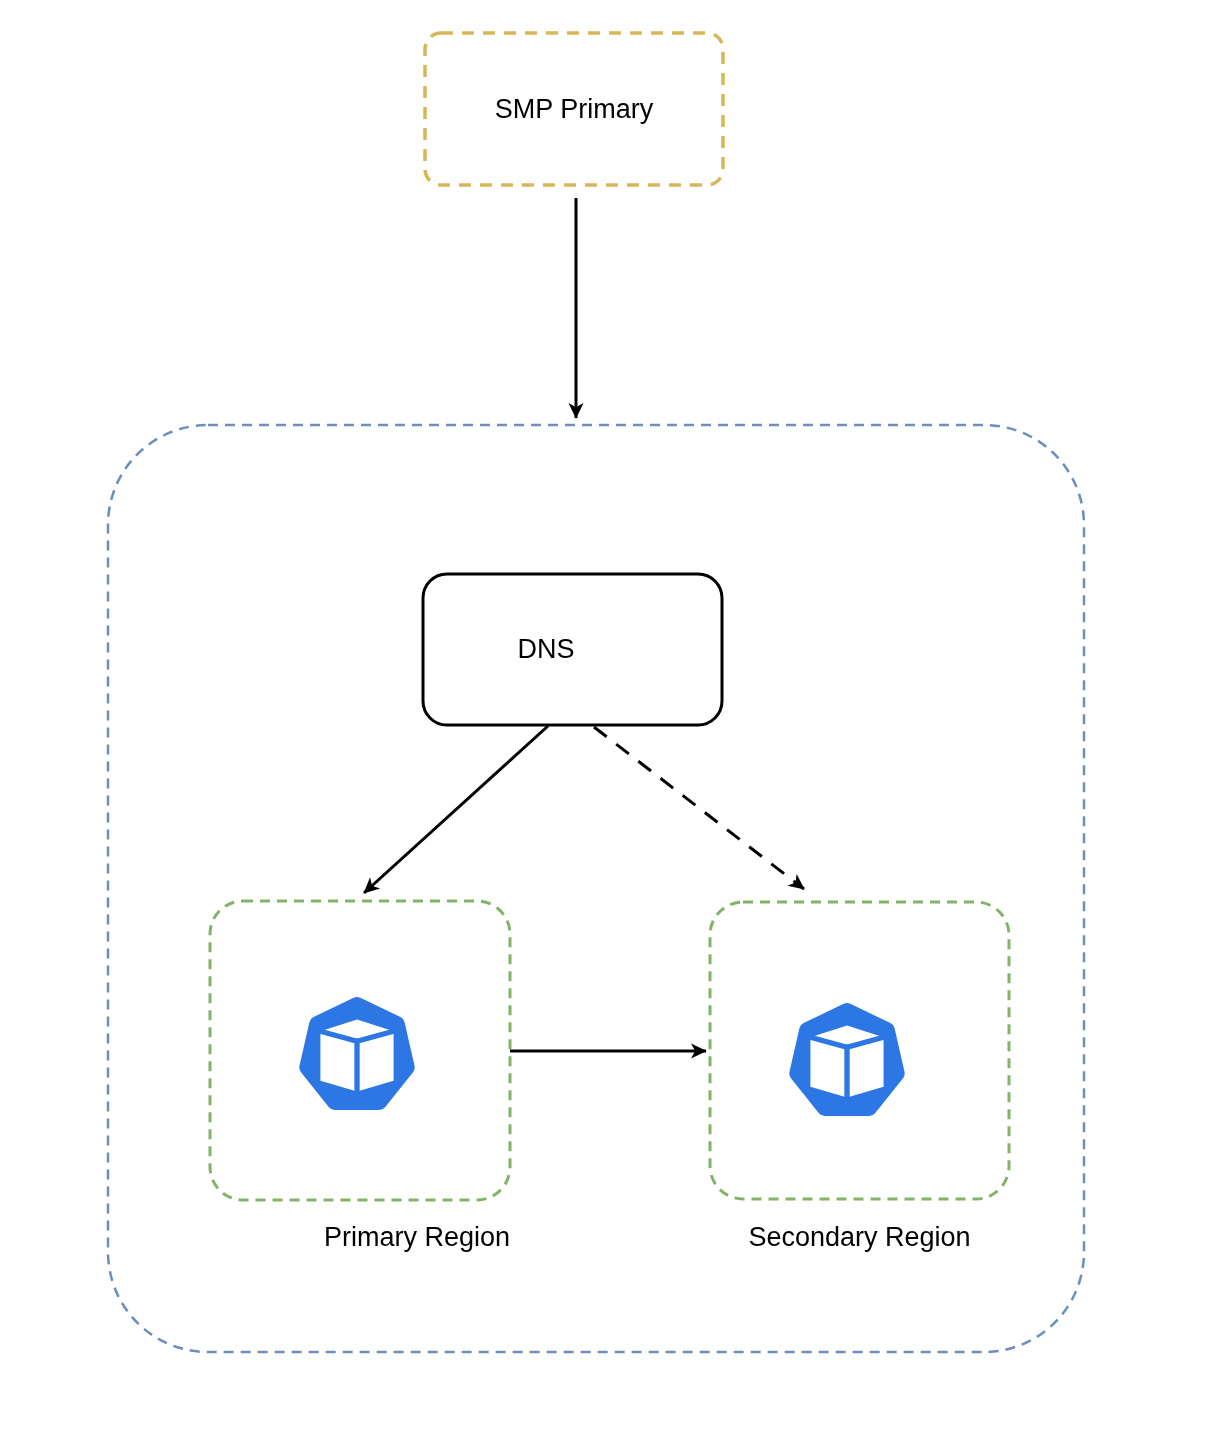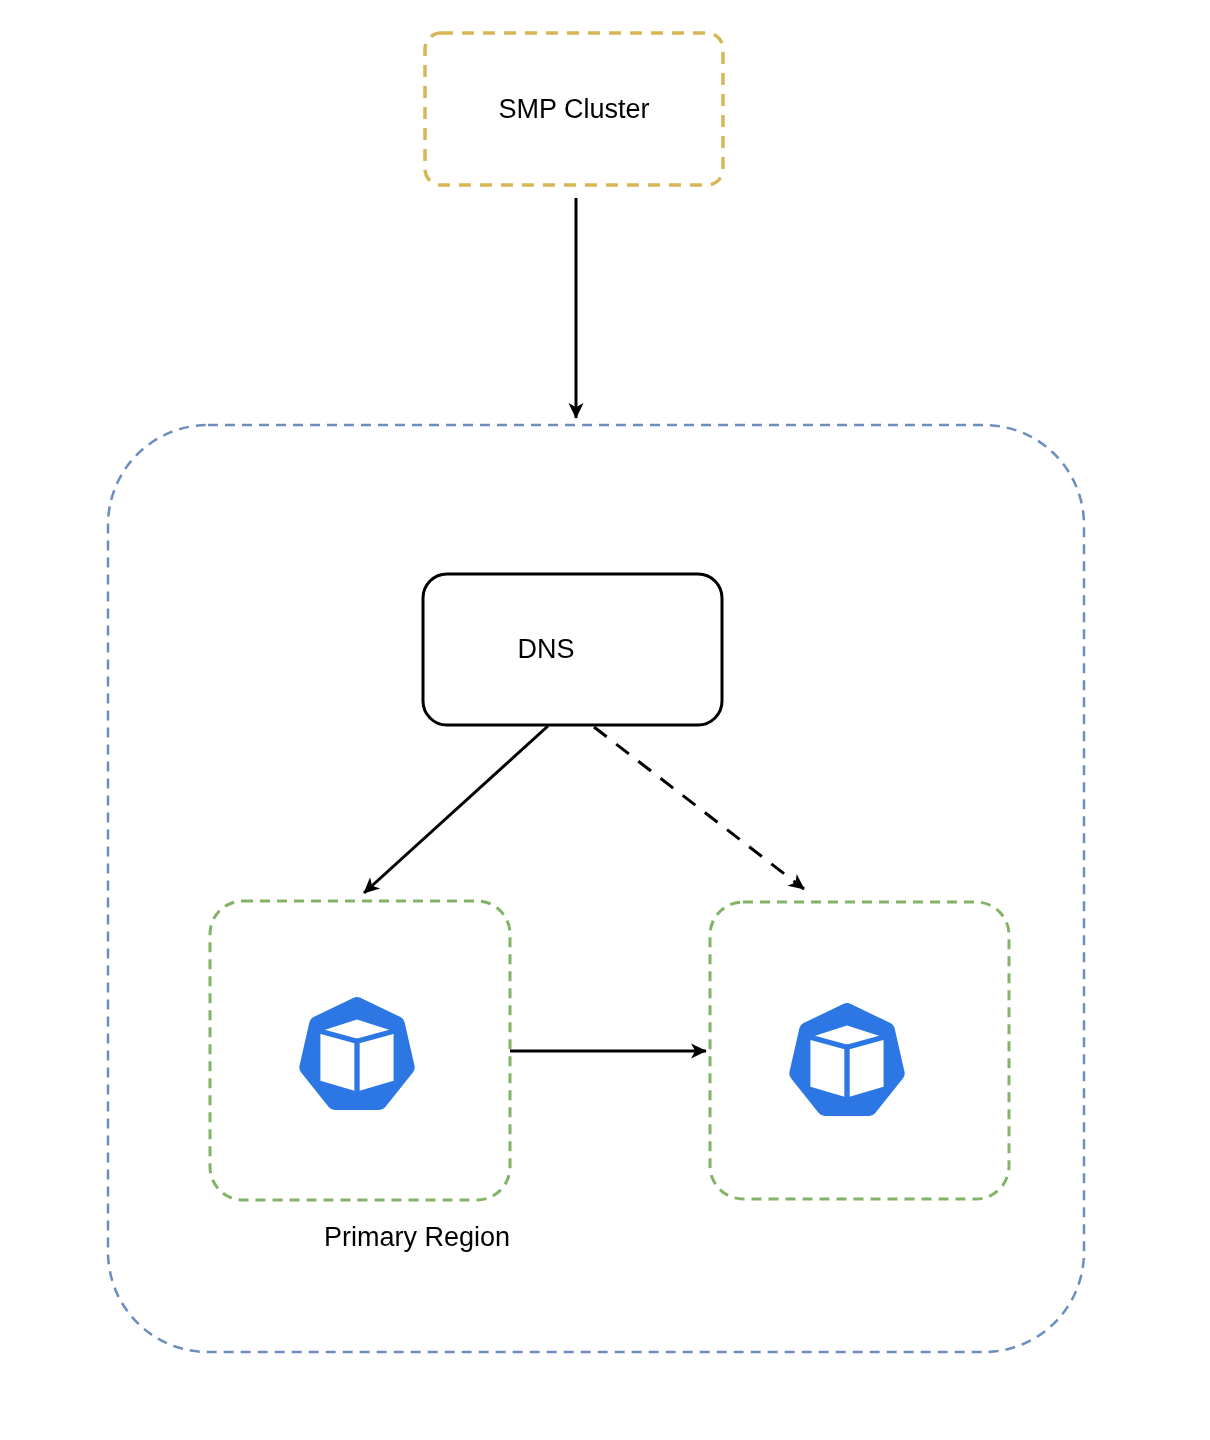--- a/index.html
+++ b/index.html
@@ -118,20 +118,21 @@
       <path class="cube-edges" d="M-0.62,-0.42 L0,-0.25 M0.62,-0.42 L0,-0.25 M0,-0.25 L0,0.60"></path>
     </g>
 
     <g transform="translate(847,1062) scale(59)">
       <polygon class="hepta" points="0,-0.87 0.68,-0.542 0.848,0.194 0.378,0.784 -0.378,0.784 -0.848,0.194 -0.68,-0.542"></polygon>
       <polygon class="cube-face" points="0,-0.62 0.62,-0.42 0.62,0.42 0,0.60 -0.62,0.42 -0.62,-0.42"></polygon>
       <path class="cube-edges" d="M-0.62,-0.42 L0,-0.25 M0.62,-0.42 L0,-0.25 M0,-0.25 L0,0.60"></path>
     </g>
   </svg>
 
-  <div class="label smp">SMP Cluster</div>
+  <div class="label smp">SMP Primary</div>
 
   <div class="label dns">DNS</div>
 
   <div class="label prim">Primary Region</div>
 
+  <div class="label second">Secondary Region</div>
 
 </div>
 
 </body></html>

